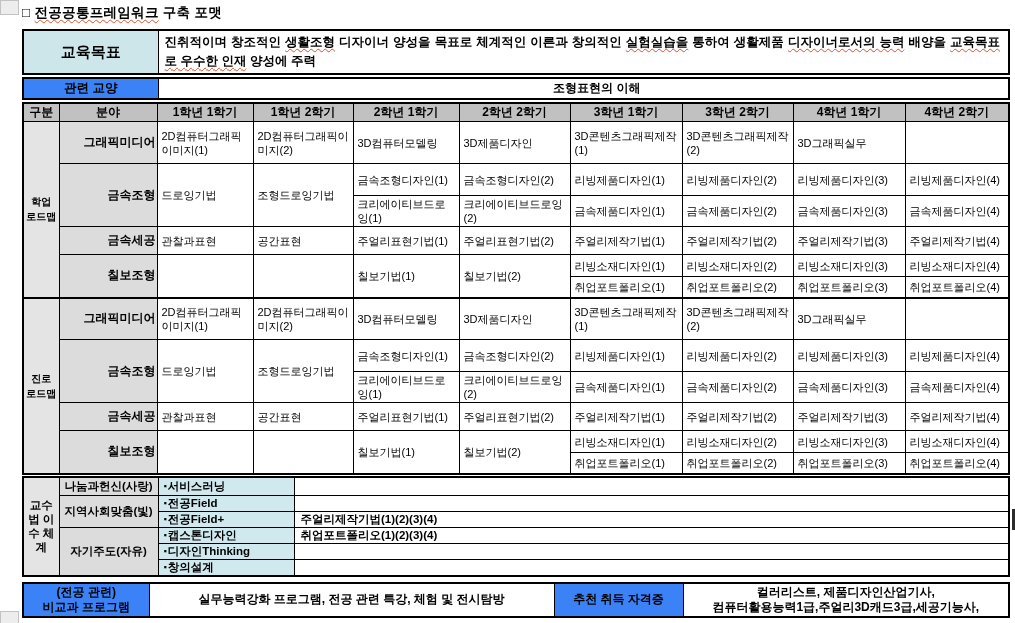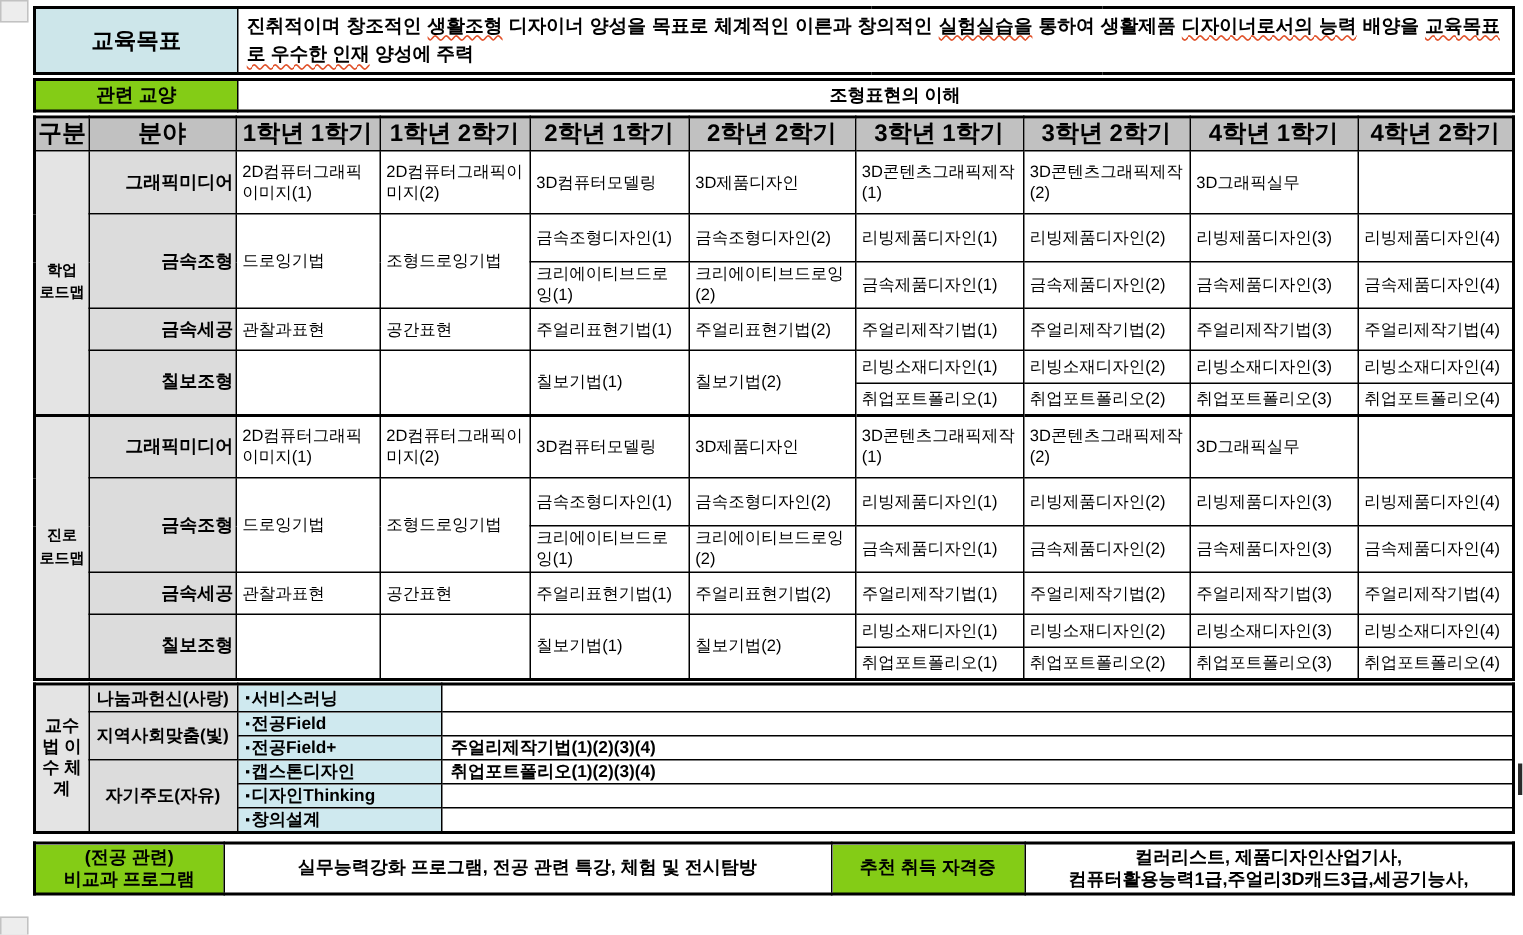--- a/index.html
+++ b/index.html
@@ -11,26 +11,26 @@
   }
   .doc{position:absolute;left:22px;top:4px;width:986px;}
   .title{font-size:13.5px;font-weight:bold;margin:0 0 7px 0;letter-spacing:.3px;}
   .sq{text-decoration:underline;text-decoration-style:wavy;text-decoration-color:#e0512a;text-decoration-thickness:1px;text-underline-offset:2px;}
   table{border-collapse:collapse;table-layout:fixed;width:986px;border:2px solid #000;}
   td,th{border:1px solid #000;overflow:hidden;vertical-align:middle;}
   .mt2{margin-top:2px;} .mt1{margin-top:1px;} .mt5{margin-top:5px;}
 
   
   .lbl-blue{background:#cde6ea;font-weight:bold;text-align:center;font-size:15px;}
-  .lbl-green{background:#84cc16;font-weight:bold;text-align:center;font-size:12.5px;}
+  .lbl-green{background:#3b82f6;font-weight:bold;text-align:center;font-size:12.5px;}
   .goal-text{font-size:12.5px;font-weight:bold;text-align:justify;padding:2px 8px 2px 6px;line-height:19px;background:#fff;}
   .val-c{text-align:center;font-weight:bold;font-size:12.5px;background:#fff;}
 
   
-  .tbl-road th{background:#c1c1c1;font-size:16px;font-weight:bold;padding:0;}
+  .tbl-road th{background:#c1c1c1;font-size:12px;font-weight:bold;padding:0;}
   .block-label{background:#e4e4e4;font-weight:bold;font-size:10px;text-align:center;line-height:15px;}
   .field-label{background:#dcdcdc;font-weight:bold;font-size:12px;text-align:right;}
   .course{font-size:11px;font-weight:normal;padding:1px 3px 1px 4px;text-align:left;word-break:break-all;line-height:14px;background:#fff;}
   tbody.career tr:first-child td{border-top:2px solid #000;}
 
   
   .tbl-teach td{font-size:11.5px;}
   .teach-label{background:#e4e4e4;font-weight:bold;font-size:12px;text-align:center;line-height:14px;}
   .teach-cat{background:#dcdcdc;font-weight:bold;font-size:11.5px;text-align:center;}
   .teach-item{background:#cfe9ef;font-weight:bold;text-align:left;padding:0 2px 0 5px;}
@@ -49,20 +49,21 @@
 </style>
 </head>
 <body>
 
 <div class="handle" style="left:0;top:0;width:17px;height:13px;"></div>
 <div class="handle" style="left:0;top:611px;width:17px;height:11px;"></div>
 <div class="scroll-thumb" style="right:0;top:509px;width:3px;height:21px;"></div>
 
 <div class="doc">
 
+  <div class="title"><span>□ </span><span class="sq">전공공통프레임워크</span><span> 구축 포맷</span></div>
 
   <table class="tbl-a">
     <colgroup>
         <col style="width:135px">
         <col style="width:140px">
         <col style="width:150px">
         <col style="width:133px">
         <col style="width:154px">
         <col style="width:113px">
         <col style="width:161px">

